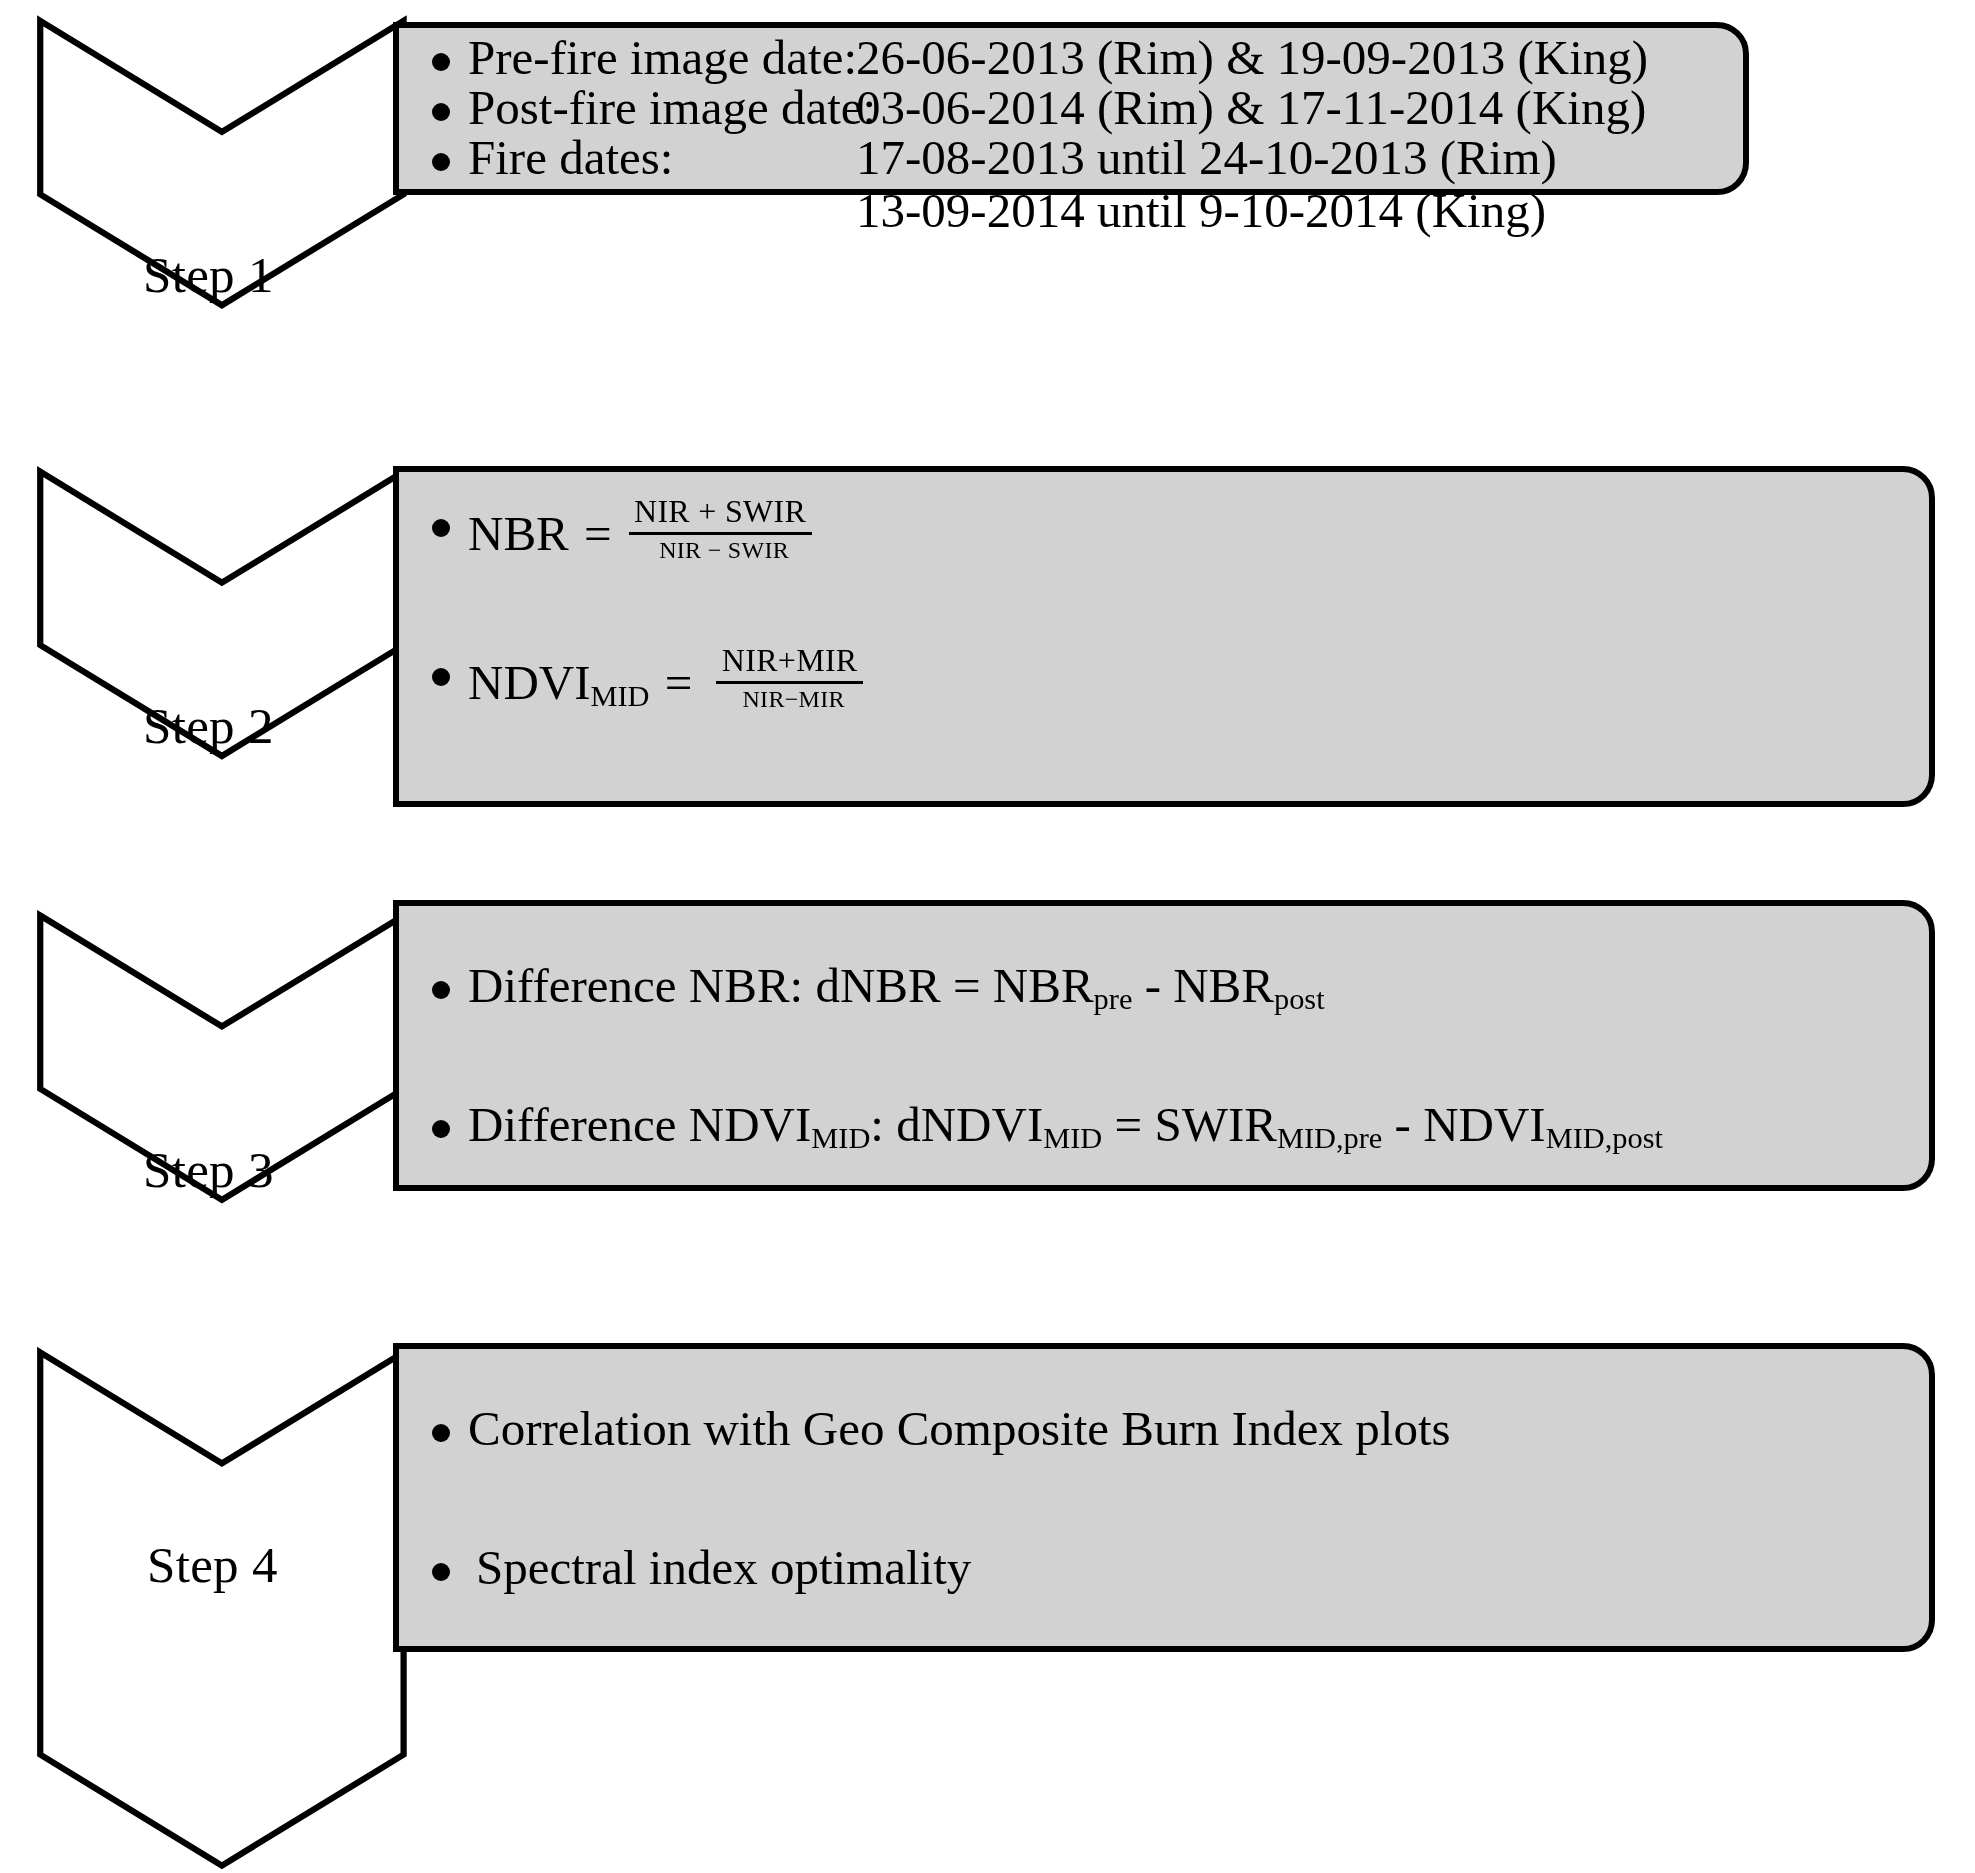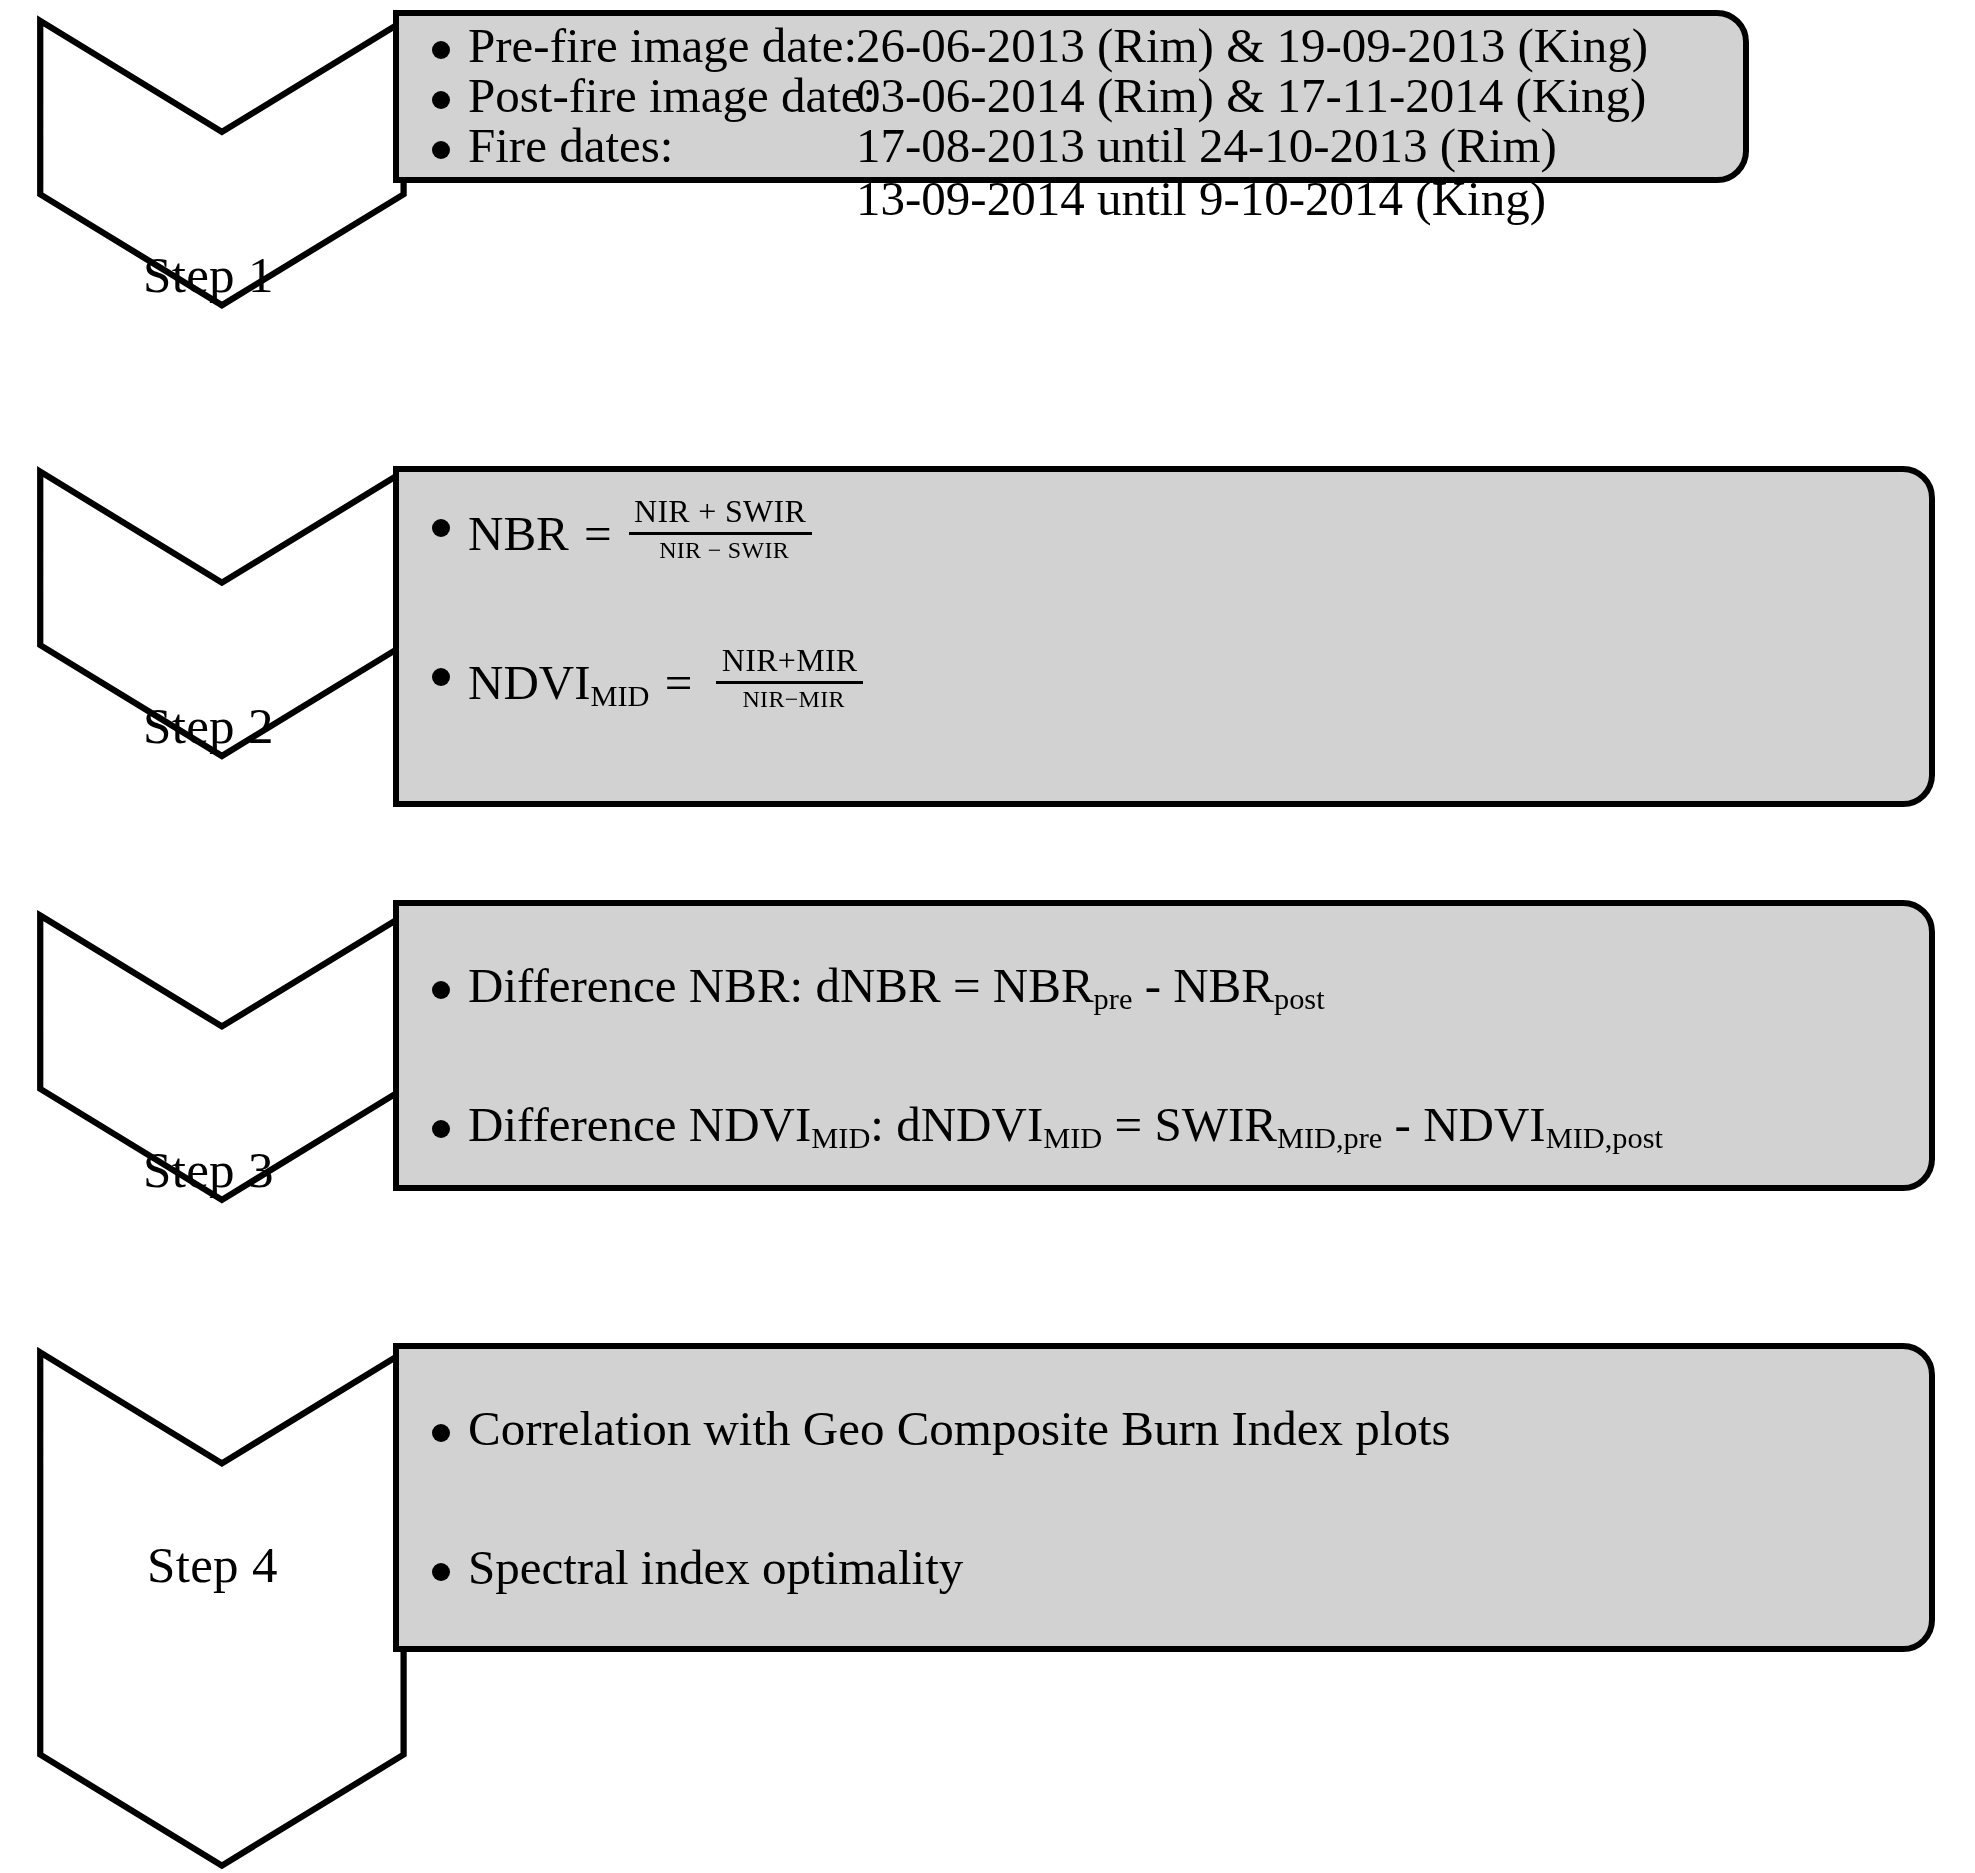--- a/index.html
+++ b/index.html
@@ -92,21 +92,21 @@
     <polygon points="58,1320 320,1480 582,1320 582,1570 320,1730 58,1570" fill="#ffffff" stroke="#000000" stroke-width="9" stroke-linejoin="miter"></polygon>
 
     <polygon points="58,1950 320,2110 582,1950 582,2530 320,2690 58,2530" fill="#ffffff" stroke="#000000" stroke-width="9" stroke-linejoin="miter"></polygon>
   </svg>
 
   <div class="step-label" style="left:143px;top:246px;">Step 1</div>
   <div class="step-label" style="left:143px;top:697px;">Step 2</div>
   <div class="step-label" style="left:143px;top:1141px;">Step 3</div>
   <div class="step-label" style="left:147px;top:1536px;">Step 4</div>
 
-  <div class="panel" style="left:393px;top:10px;width:1356px;height:173px;">
+  <div class="panel" style="left:393px;top:22px;width:1356px;height:173px;">
     <div class="bullets">
 
       <div class="brow" style="left:33px;top:4.2px;">
         <span class="bdot"></span>
         <span class="btext">
           <span class="blabel" style="width:388px;">Pre-fire image date:</span><span class="bval">26-06-2013 (Rim) &amp; 19-09-2013 (King)</span>
         </span>
       </div>
 
       <div class="brow" style="left:33px;top:54px;">
@@ -175,21 +175,21 @@
   </div>
 
   <div class="panel" style="left:393px;top:1343px;width:1542px;height:309px;padding-left:12px;">
     <div class="bullets">
 
       <div class="brow" style="left:33px;top:54px;">
         <span class="bdot"></span>
         <span class="btext">Correlation with Geo Composite Burn Index plots</span>
       </div>
 
-      <div class="brow" style="left:33px;top:193px;">
+      <div class="brow" style="left:33px;top:193px;gap:8px;">
         <span class="bdot"></span>
         <span class="btext">Spectral index optimality</span>
       </div>
 
     </div>
   </div>
 
 </div>
 
 

